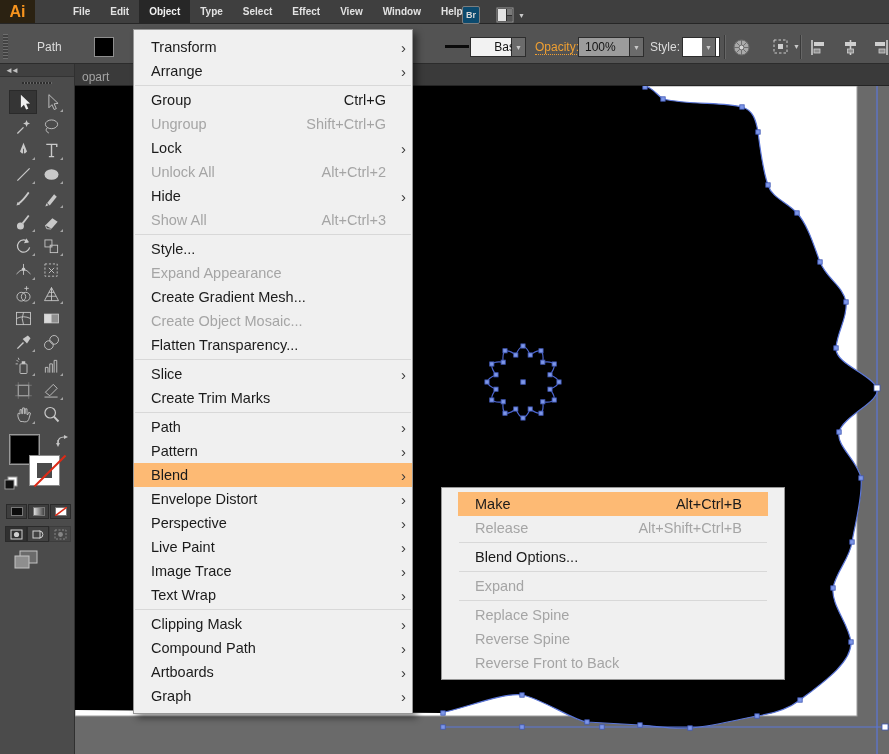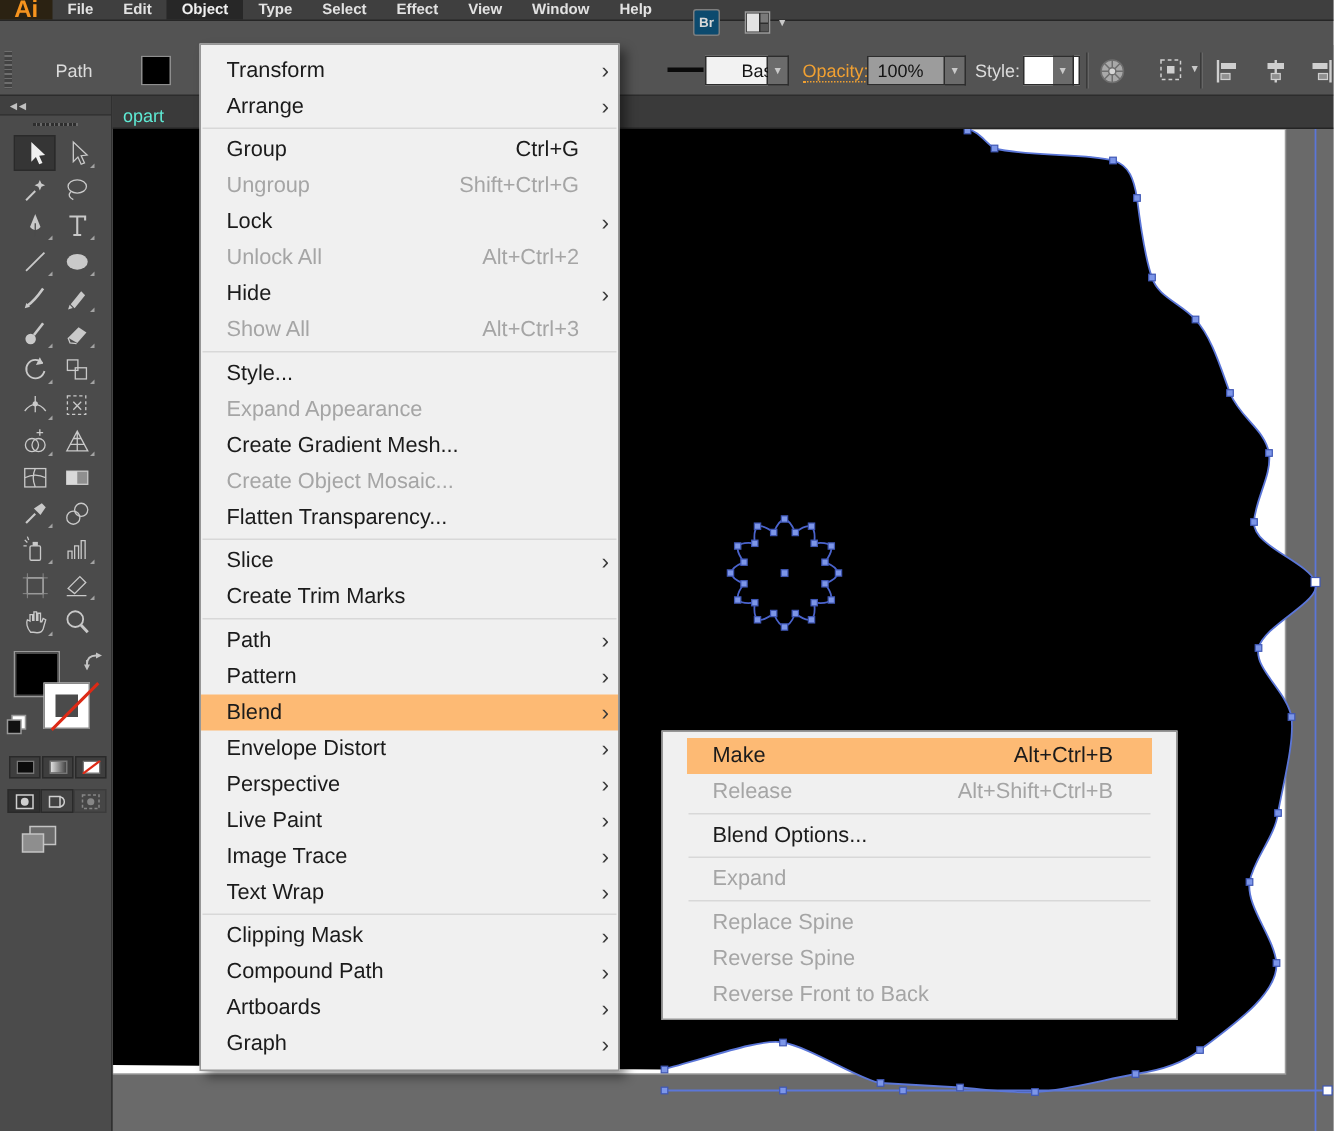--- a/index.html
+++ b/index.html
@@ -4,22 +4,22 @@
 <style>
   * { box-sizing: border-box; margin: 0; padding: 0; }
   html,body { width: 889px; height: 754px; }
   body {
     position: relative; overflow: hidden;
     background: #535353;
     font-family: "Liberation Sans", sans-serif;
     -webkit-font-smoothing: antialiased;
   }
   
-  #menubar { position:absolute; top:0; left:0; width:889px; height:14px;
-    background:#3f3f3f; border-bottom:1px solid #262626; display:flex; align-items:stretch; z-index:60; }
+  #menubar { position:absolute; top:0; left:0; width:889px; height:24px;
+    background:#3f3f3f; border-bottom:1px solid #262626; display:flex; align-items:stretch; z-index:60;gap:28px; }
   #app-logo { width:35px; display:flex; align-items:center; justify-content:center;
     background:#2b2212; color:#f7941e; font-weight:bold; font-size:16px; }
   .mb-item { padding:0 10px; display:flex; align-items:center; color:#e2e2e2; font-size:10px; cursor:default;font-weight:bold; }
   .mb-item.active { background:#272727; color:#f0f0f0; }
   #mb-right { position:absolute; left:462px; top:0; height:30px; display:flex; align-items:center; gap:16px; }
   #bridge-btn { width:18px; height:18px; background:#0c4a6e; border:1px solid #7d7d7d; border-radius:2px;
     color:#d8d8d8; font-size:9px; font-weight:bold; display:flex; align-items:center; justify-content:center; }
   #workspace-btn { display:flex; align-items:center; gap:4px; }
   .caret { color:#c9c9c9; font-size:7px; }
   
@@ -60,21 +60,21 @@
     display:flex; align-items:center; justify-content:center; }
   #drawmode-row { display:flex; margin:7px 0 0 5px; }
   .mode-btn { width:22px; height:16px; background:#424242; border:1px solid #2a2a2a;
     display:flex; align-items:center; justify-content:center; }
   .mode-btn.pressed { background:#303030; }
   #screenmode { margin:8px 0 0 14px; }
   
   #tabbar { position:absolute; top:64px; left:75px; width:814px; height:22px;
     background:#3a3a3a; border-bottom:1px solid #242424; z-index:5; }
   #doc-tab { display:inline-flex; align-items:center; height:22px; padding:4px 10px 0 7px;
-    color:#5eead4; font-size:12px; }
+    color:#a3a3a3; font-size:12px; }
   #canvas-wrap { position:absolute; top:86px; left:75px; width:814px; height:668px; z-index:1; }
   
   .popup { position:absolute; background:#f0f0f0; border:1px solid #979797;
     box-shadow:4px 4px 7px rgba(0,0,0,0.45); padding:5px 0; z-index:100; }
   #object-menu { left:133px; top:29px; width:280px; }
   #blend-submenu { left:441px; top:487px; width:344px; padding:4px 16px; z-index:110; }
   .mi { height:24px; display:flex; align-items:center; padding:0 6px 0 17px;
     font-size:14.5px; color:#1b1b1b; cursor:default; }
   .mi.hl { background:#fdba74; }
   .mi.dis { color:#a5a5a5; }

